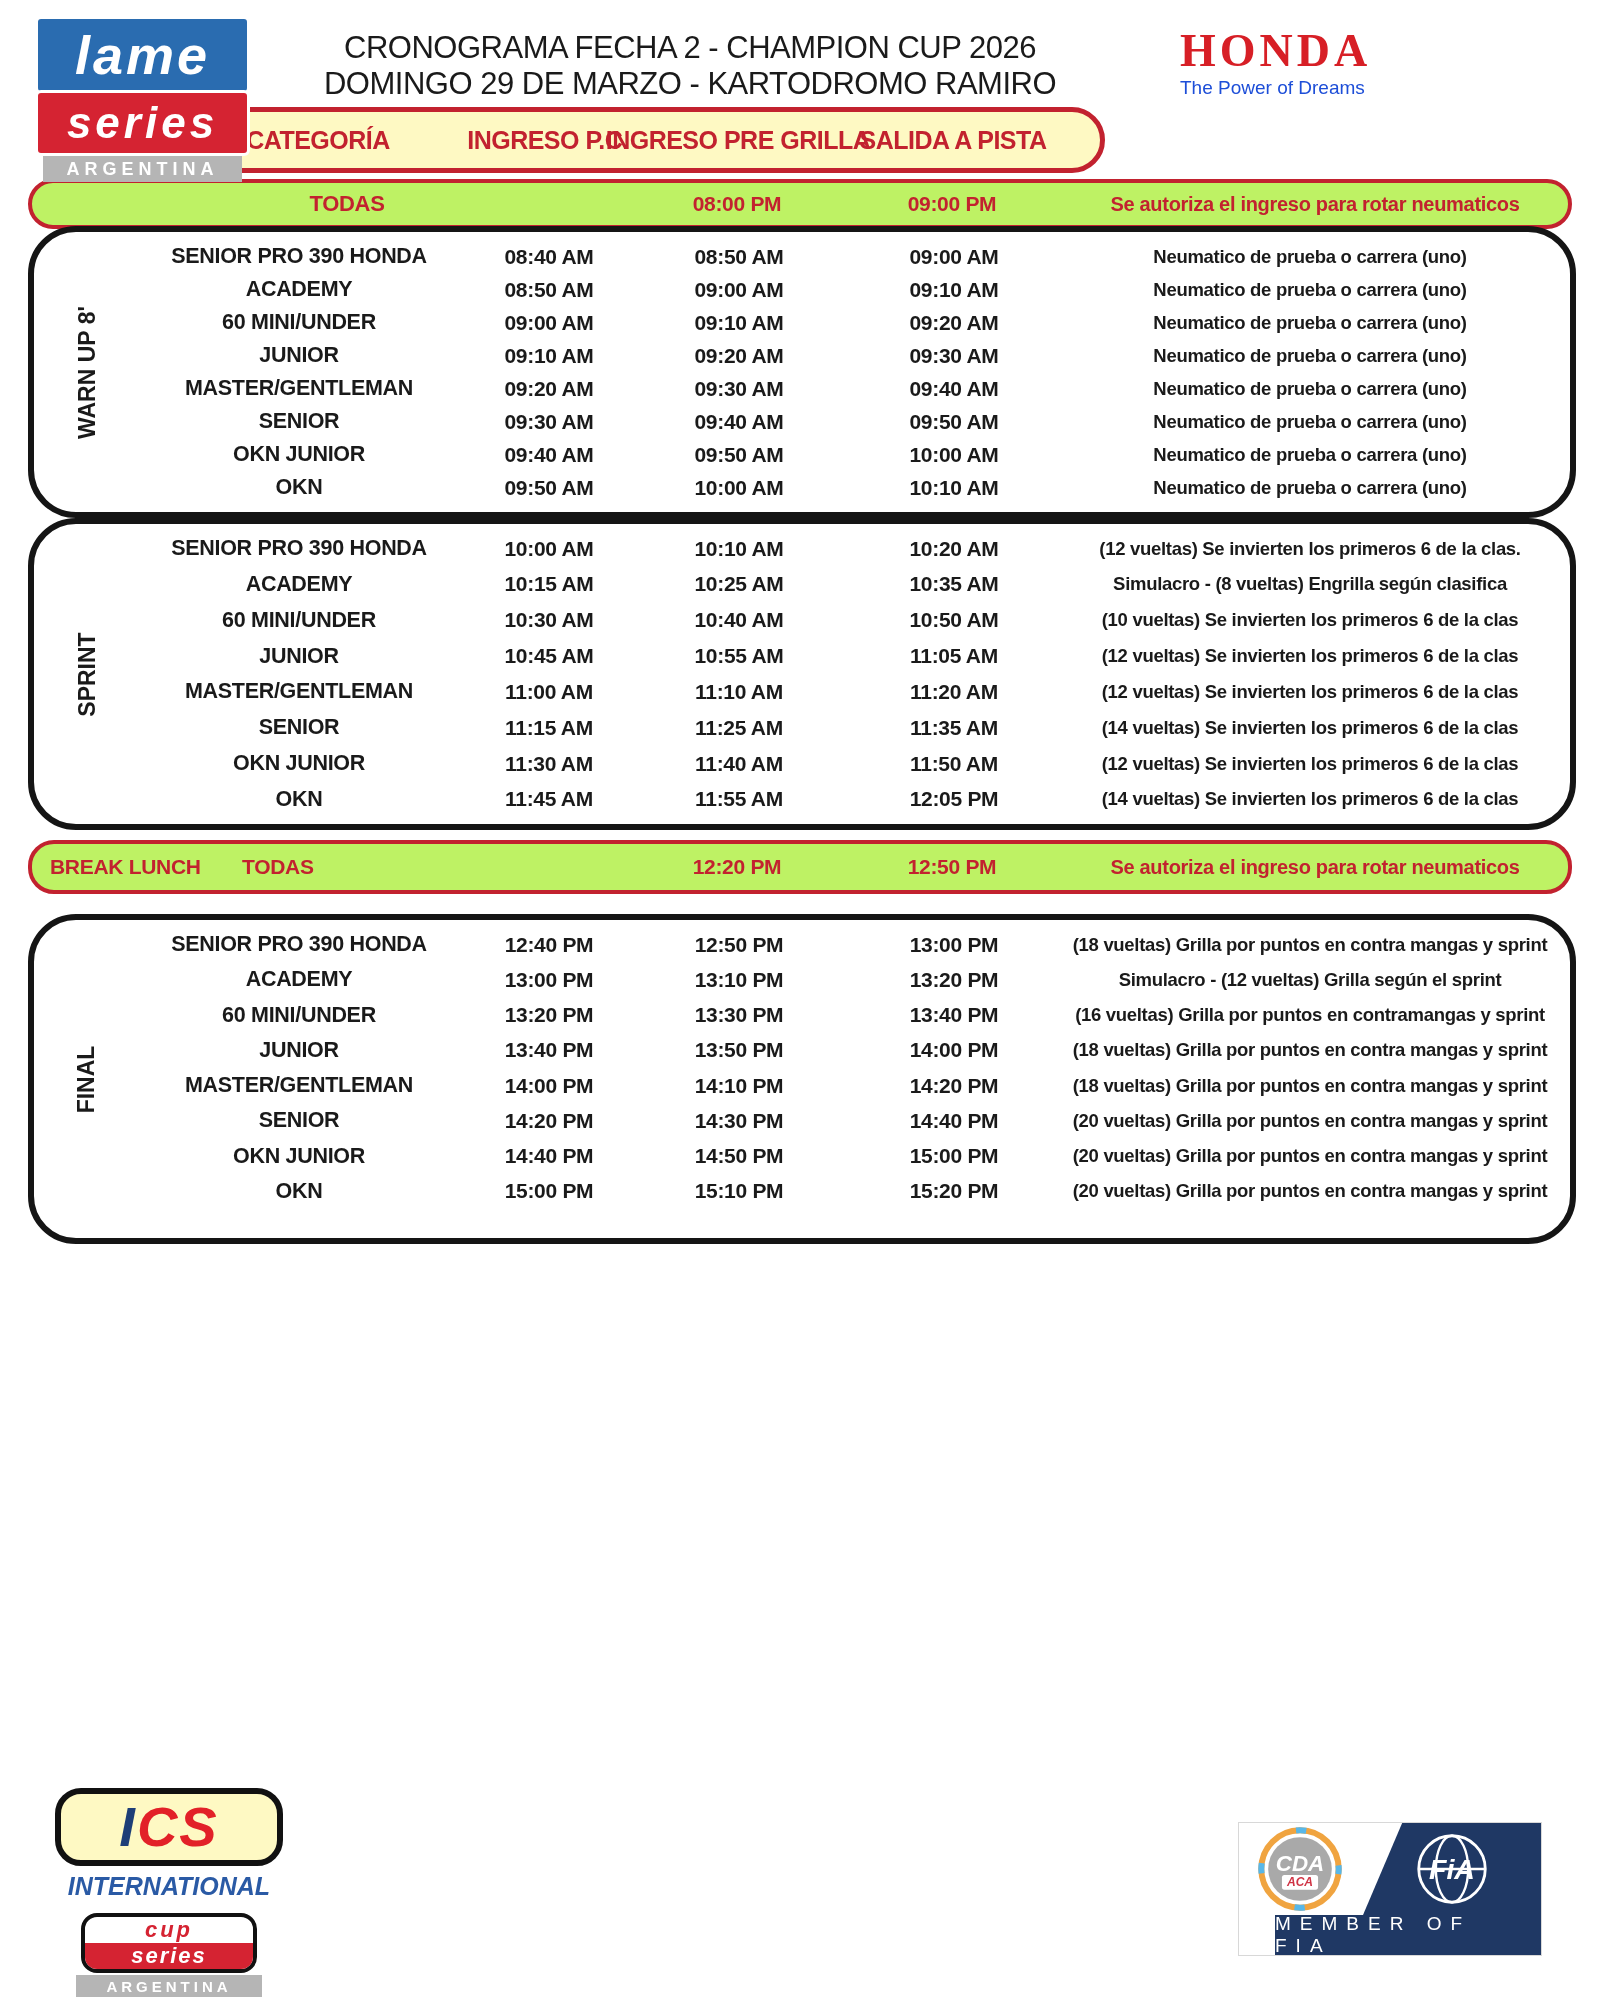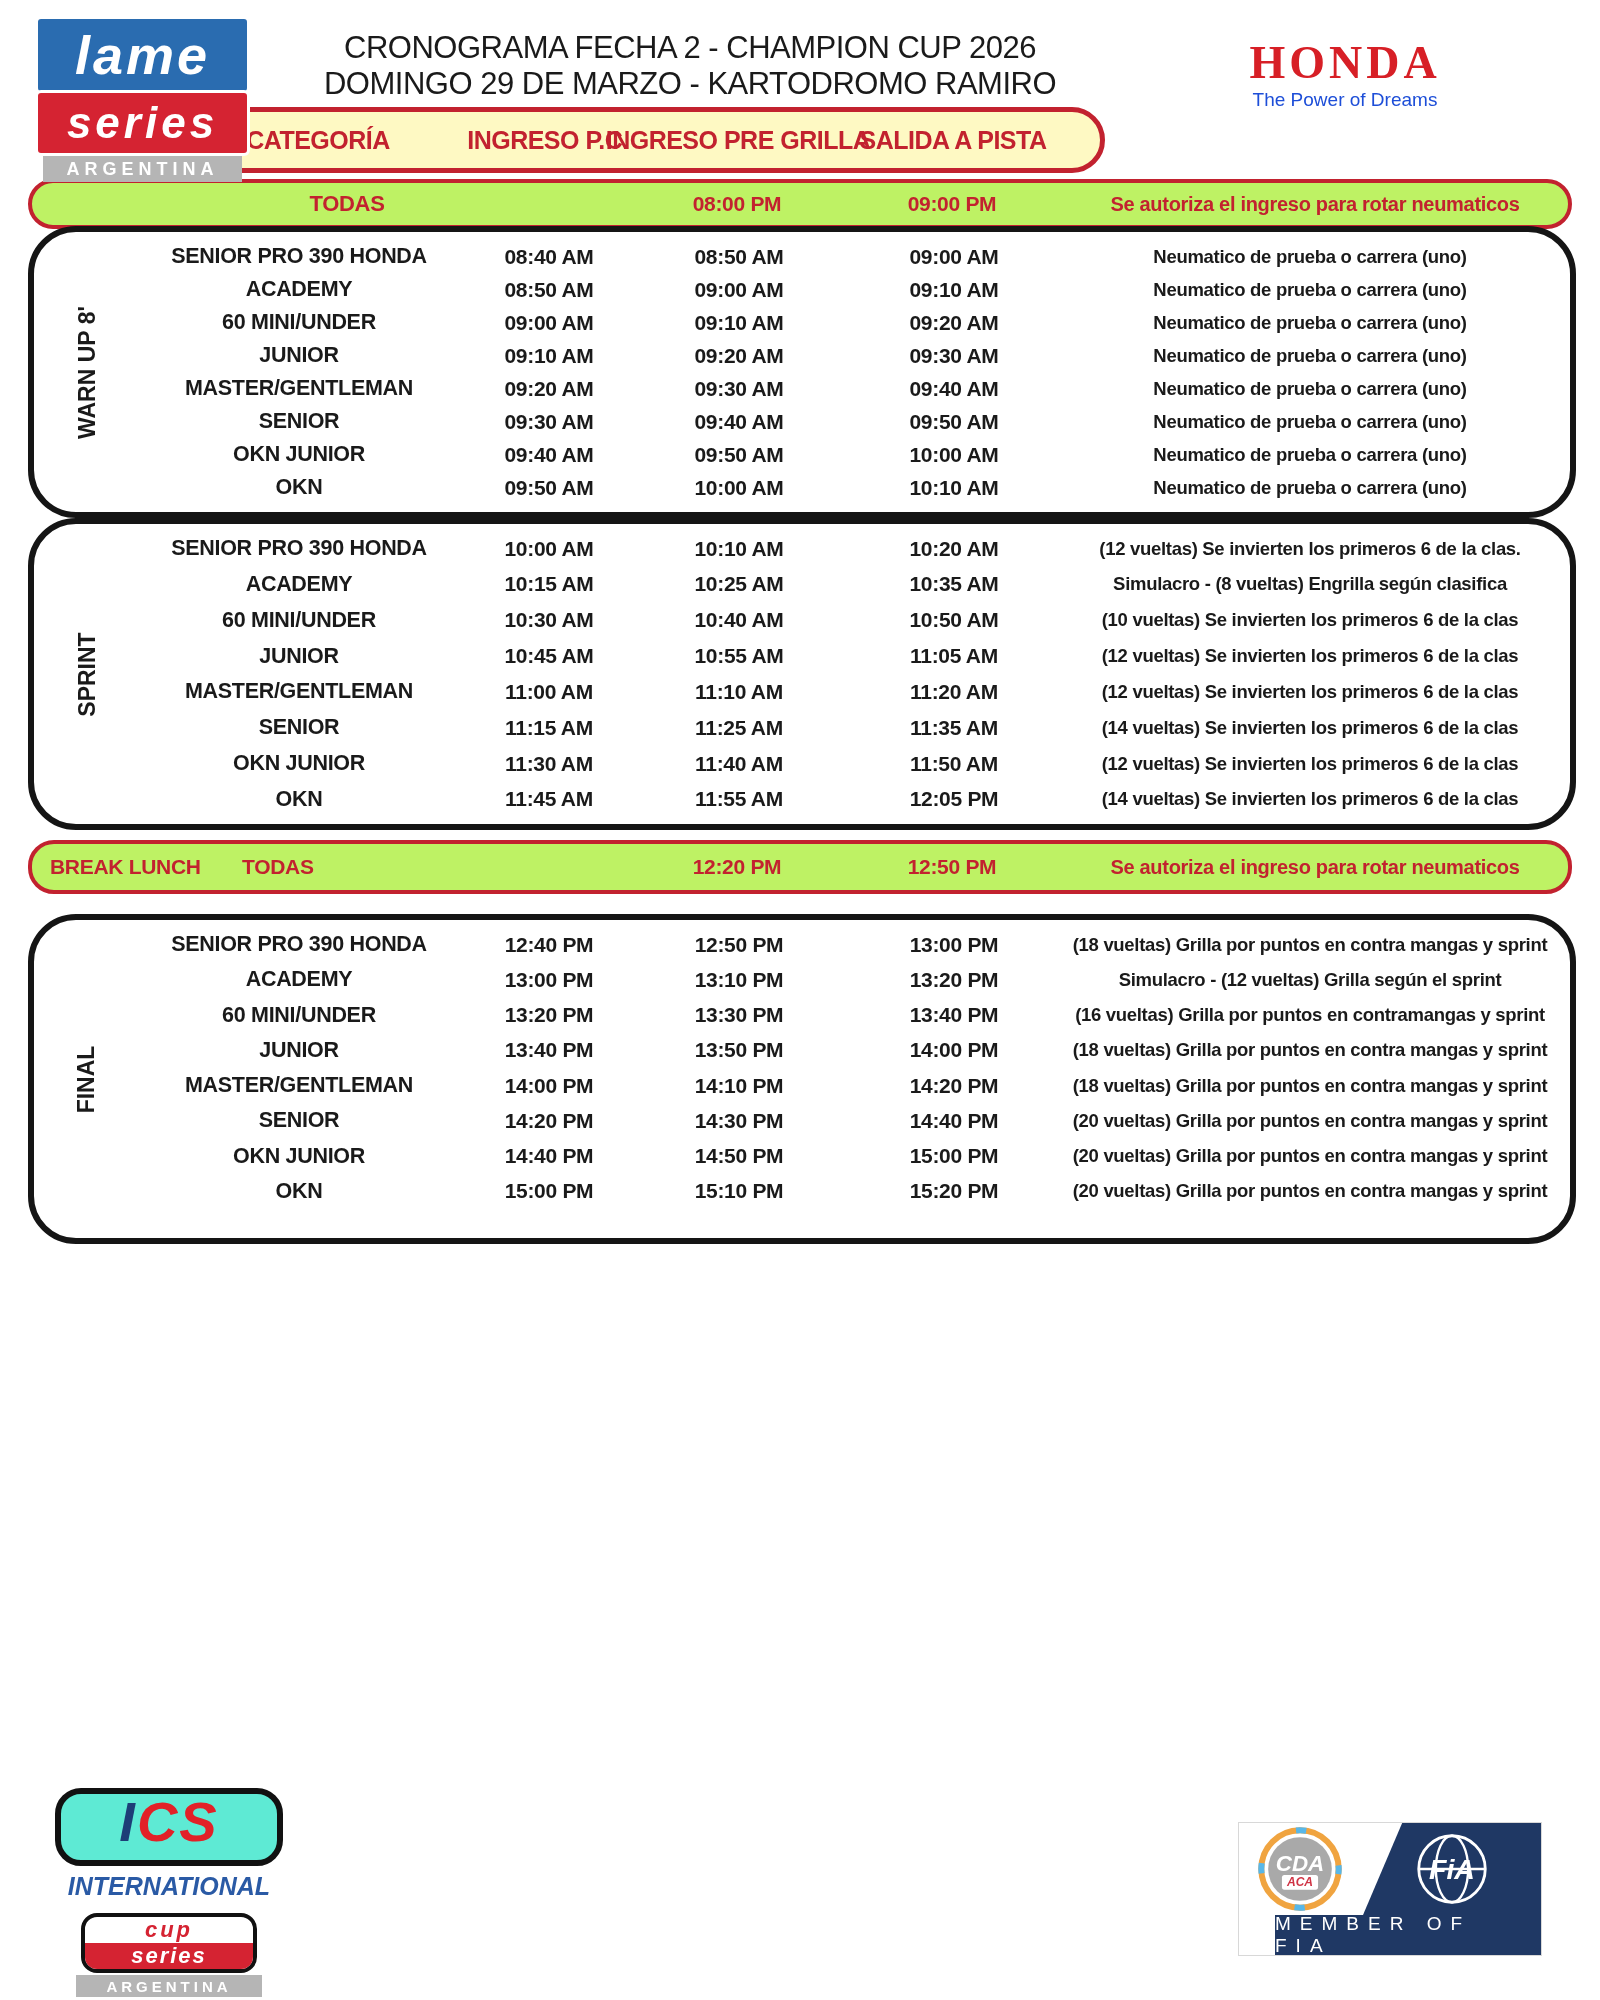--- a/index.html
+++ b/index.html
@@ -14,21 +14,21 @@
   .iame-mid{background:#d52332;border:3px solid #fff;border-radius:6px;height:60px;margin-top:-4px;
             display:flex;align-items:center;justify-content:center;color:#fff;
             font-weight:800;font-size:44px;letter-spacing:4px;font-style:italic;}
   .iame-bot{background:#b5b5b5;height:26px;margin:0 8px;display:flex;align-items:center;justify-content:center;
             color:#fff;font-weight:800;font-size:18px;letter-spacing:5px;}
 
   .title-block{position:absolute;left:320px;top:30px;width:740px;text-align:center;}
   .doc-title{font-size:31px;font-weight:400;letter-spacing:-0.5px;}
   .doc-subtitle{font-size:31px;font-weight:400;letter-spacing:-0.5px;}
 
-  .honda{position:absolute;left:1180px;top:36px;width:330px;text-align:center;}
+  .honda{position:absolute;left:1180px;top:24px;width:330px;}
   .honda-word{font-family:"Liberation Serif",serif;font-weight:700;font-size:46px;
               letter-spacing:4px;color:#d71f26;}
   .honda-tag{font-size:19px;color:#1d4ed8;margin-top:0px;}
 
   
   .cat-pill{position:absolute;left:160px;top:107px;width:935px;height:56px;
             border:5px solid #c2222f;border-radius:34px;background:#fef9c3;z-index:2;}
   .cat-pill span{position:absolute;top:50%;transform:translate(-50%,-50%);white-space:nowrap;
                  color:#c2222f;font-weight:800;font-size:25px;letter-spacing:-0.5px;}
 
@@ -55,22 +55,22 @@
   .pill .c-time{font-size:21px;}
   .pill .c-note{font-size:20px;}
 
   
   .break-grid{display:grid;grid-template-columns:150px 280px 170px 210px 220px 1fr;align-items:center;height:100%;}
   .break-label{text-align:left;padding-left:18px;font-size:21px;}
   .break-todas{text-align:left;padding-left:60px;font-size:21px;}
 
   
   .ics{position:absolute;left:55px;top:1788px;width:228px;text-align:center;}
-  .ics-box{border:6px solid #111;border-radius:26px;background:#5eead4;height:66px;
-           display:flex;justify-content:center;}
+  .ics-box{border:6px solid #111;border-radius:26px;background:#fef9c3;height:66px;
+           display:flex;align-items:center;justify-content:center;}
   .ics-word{font-weight:800;font-style:italic;font-size:56px;letter-spacing:2px;line-height:1;}
   .ics-i{color:#1d3e77;}
   .ics-cs{color:#e22128;}
   .ics-intl{margin-top:6px;color:#2a5aa5;font-weight:800;font-style:italic;font-size:25px;letter-spacing:0px;}
   .cup-badge{margin:12px auto 0 auto;width:168px;border:4px solid #111;border-radius:16px;overflow:hidden;background:#fff;}
   .cup-top{height:26px;display:flex;align-items:center;justify-content:center;
            color:#d52332;font-weight:800;font-style:italic;font-size:22px;letter-spacing:3px;}
   .cup-bot{height:26px;background:#d52332;display:flex;align-items:center;justify-content:center;
            color:#fff;font-weight:800;font-style:italic;font-size:22px;letter-spacing:2px;}
   .cup-arg{margin:2px auto 0 auto;width:186px;height:22px;background:#b5b5b5;

